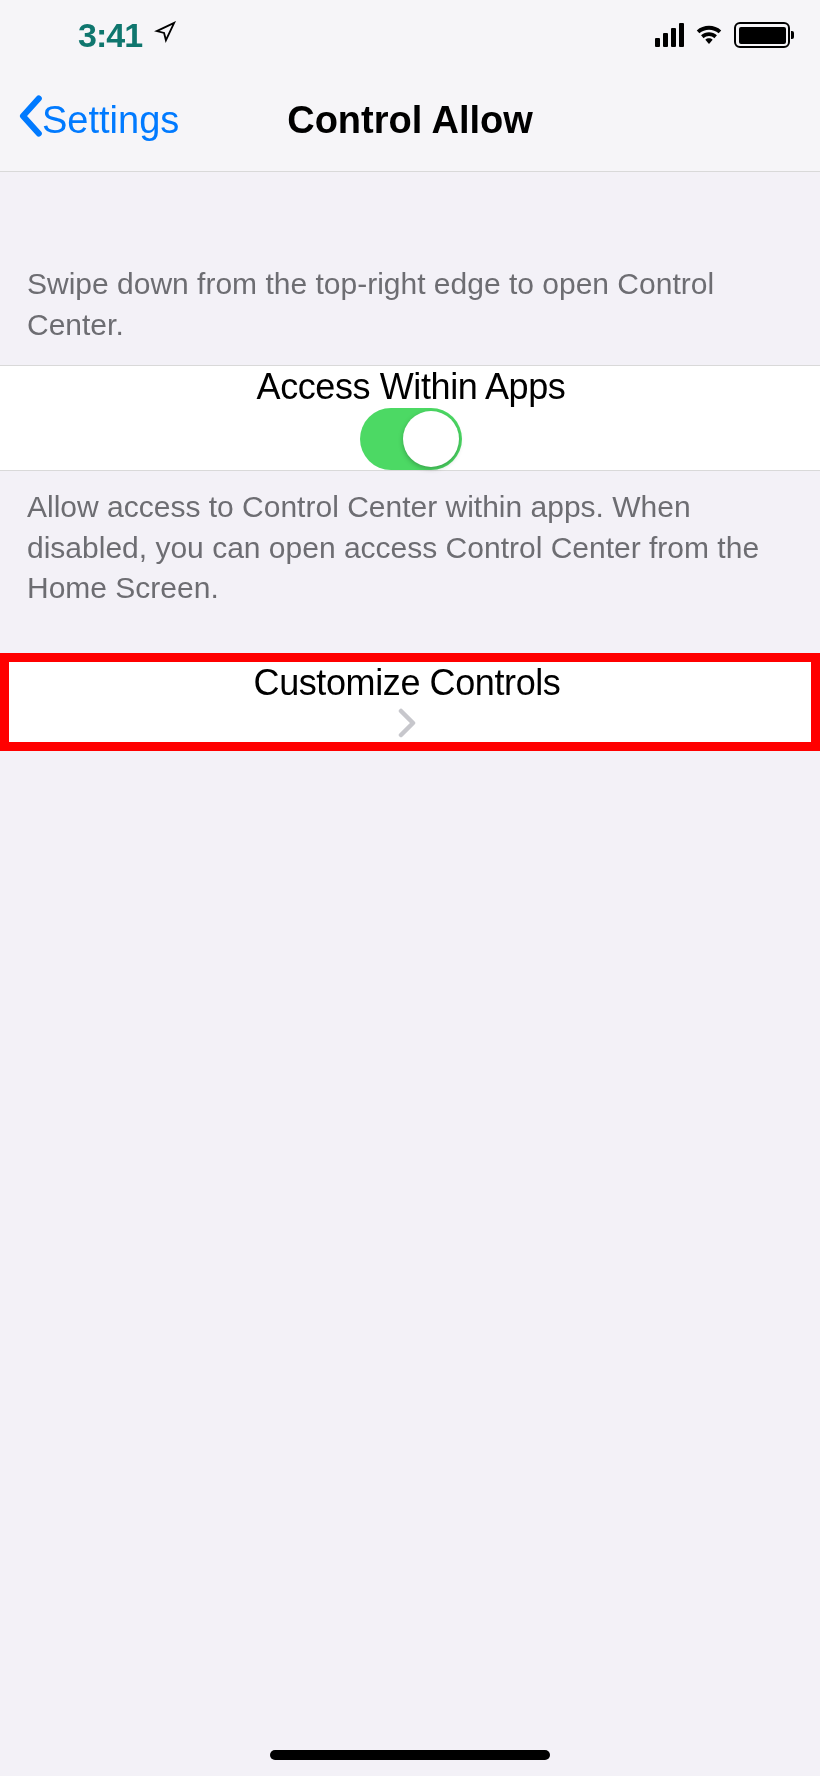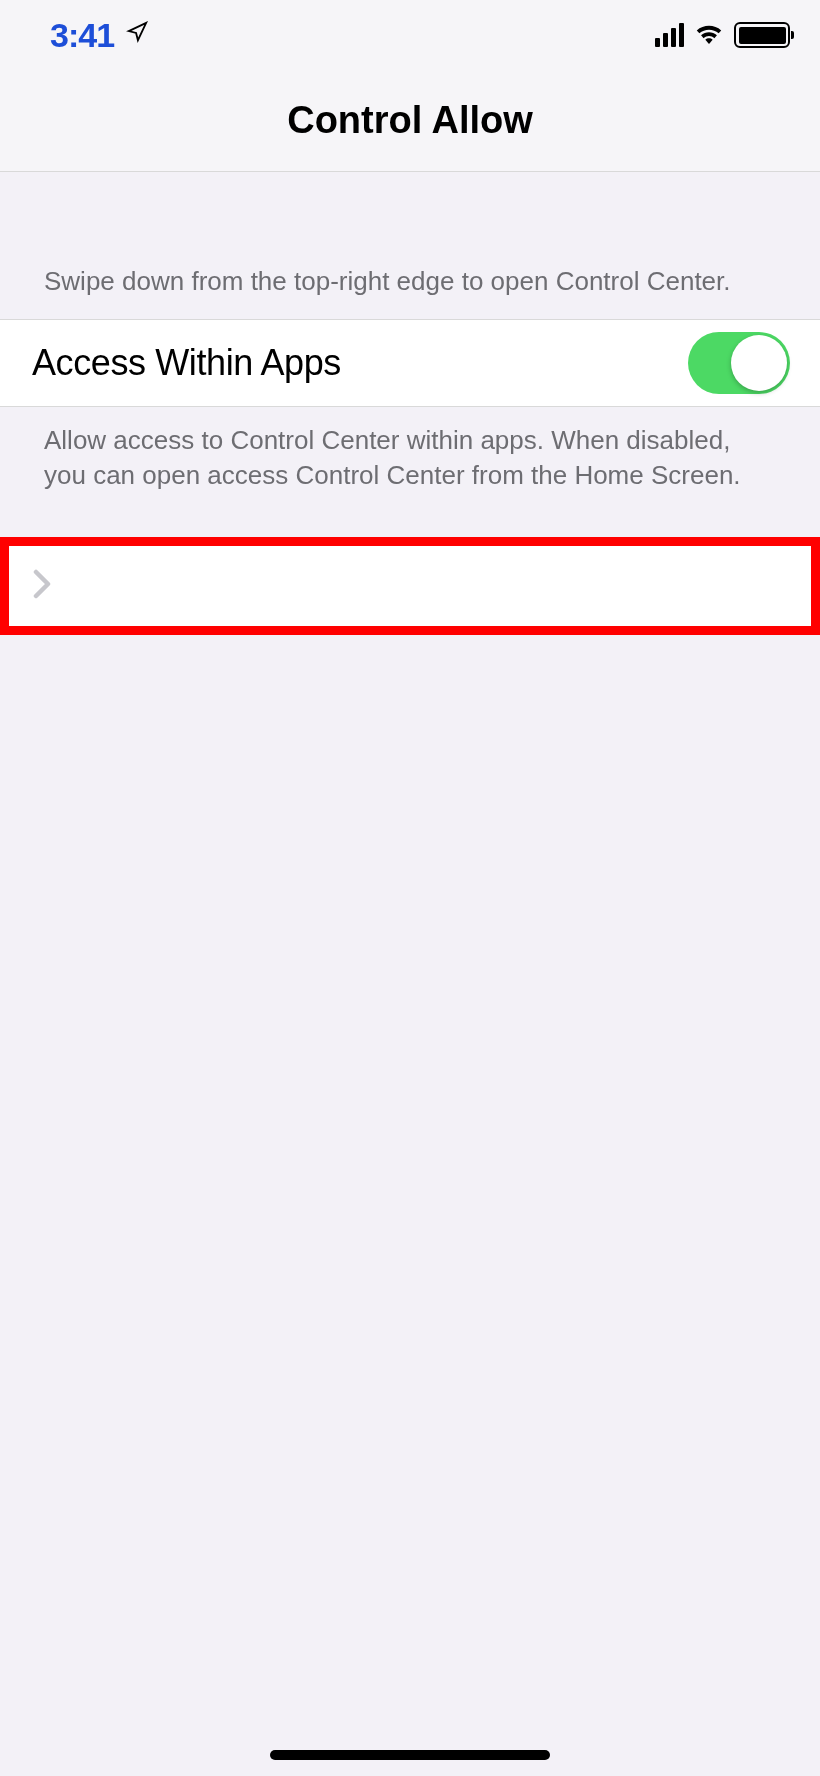--- a/index.html
+++ b/index.html
@@ -26,22 +26,23 @@
       background: #f6f5f8;
     }
     .status-left {
       display: flex;
       align-items: center;
       gap: 8px;
     }
     .status-time {
       font-size: 34px;
       font-weight: 700;
-      color: #1d4ed8;
+      color: #0f766e;
       letter-spacing: -1px;
+      margin-left: 28px;
     }
     .location-icon {
       font-size: 24px;
       margin-left: 4px;
     }
     .status-right {
       display: flex;
       align-items: center;
       gap: 10px;
     }
@@ -113,22 +114,22 @@
     .nav-title {
       width: 100%;
       text-align: center;
       font-size: 38px;
       font-weight: 700;
       color: #000;
     }
 
     
     .section-desc {
-      padding: 30px 44px;
-      font-size: 26px;
+      padding: 30px 27px;
+      font-size: 30px;
       line-height: 1.35;
       color: #6d6d72;
     }
     .section-desc-top {
       padding-top: 92px;
       padding-bottom: 20px;
     }
     .section-desc-below {
       padding-top: 16px;
       padding-bottom: 26px;
@@ -137,20 +138,21 @@
     
     .list-row {
       background: #fff;
       border-top: 1px solid #d9d9d9;
       border-bottom: 1px solid #d9d9d9;
       min-height: 88px;
       display: flex;
       align-items: center;
       justify-content: space-between;
       padding: 0 30px 0 32px;
+      flex-direction: column;
     }
     .row-label {
       font-size: 36px;
       color: #000;
       letter-spacing: -0.4px;
     }
 
     
     .toggle {
       width: 102px;
@@ -222,36 +224,45 @@
         <path d="M2 6.9 C7.5 1.9 16.5 1.9 22 6.9 L19.9 9.3 C15.5 5.4 8.5 5.4 4.1 9.3 Z" fill="#000"></path>
       </svg>
     </span>
     <div class="battery">
       <div class="battery-fill"></div>
     </div>
   </div>
 </div>
 
 <div class="nav-bar">
+  <div class="back-button">
+    <span class="chevron-left">
+      <svg width="28" height="42" viewBox="0 0 14 24">
+        <polyline points="12,2 3,12 12,22" fill="none" stroke="#007aff" stroke-width="3.5" stroke-linecap="round" stroke-linejoin="round"></polyline>
+      </svg>
+    </span>
+    <span>Settings</span>
+  </div>
   <div class="nav-title">Control Allow</div>
 </div>
 
 <div class="section-desc section-desc-top">Swipe down from the top-right edge to open Control Center.</div>
 
 <div class="list-row">
   <span class="row-label">Access Within Apps</span>
   <div class="toggle">
     <div class="toggle-knob"></div>
   </div>
 </div>
 
 <div class="section-desc section-desc-below">Allow access to Control Center within apps. When disabled, you can open access Control Center from the Home Screen.</div>
 
 <div class="highlight-wrap">
   <div class="list-row" style="min-height:80px;">
+    <span class="row-label">Customize Controls</span>
     <span class="chevron-right">
       <svg width="18" height="30" viewBox="0 0 12 20">
         <polyline points="2,2 10,10 2,18" fill="none" stroke="#c7c7cc" stroke-width="3" stroke-linecap="round" stroke-linejoin="round"></polyline>
       </svg>
     </span>
   </div>
 </div>
 
 <div class="home-indicator"></div>
 

